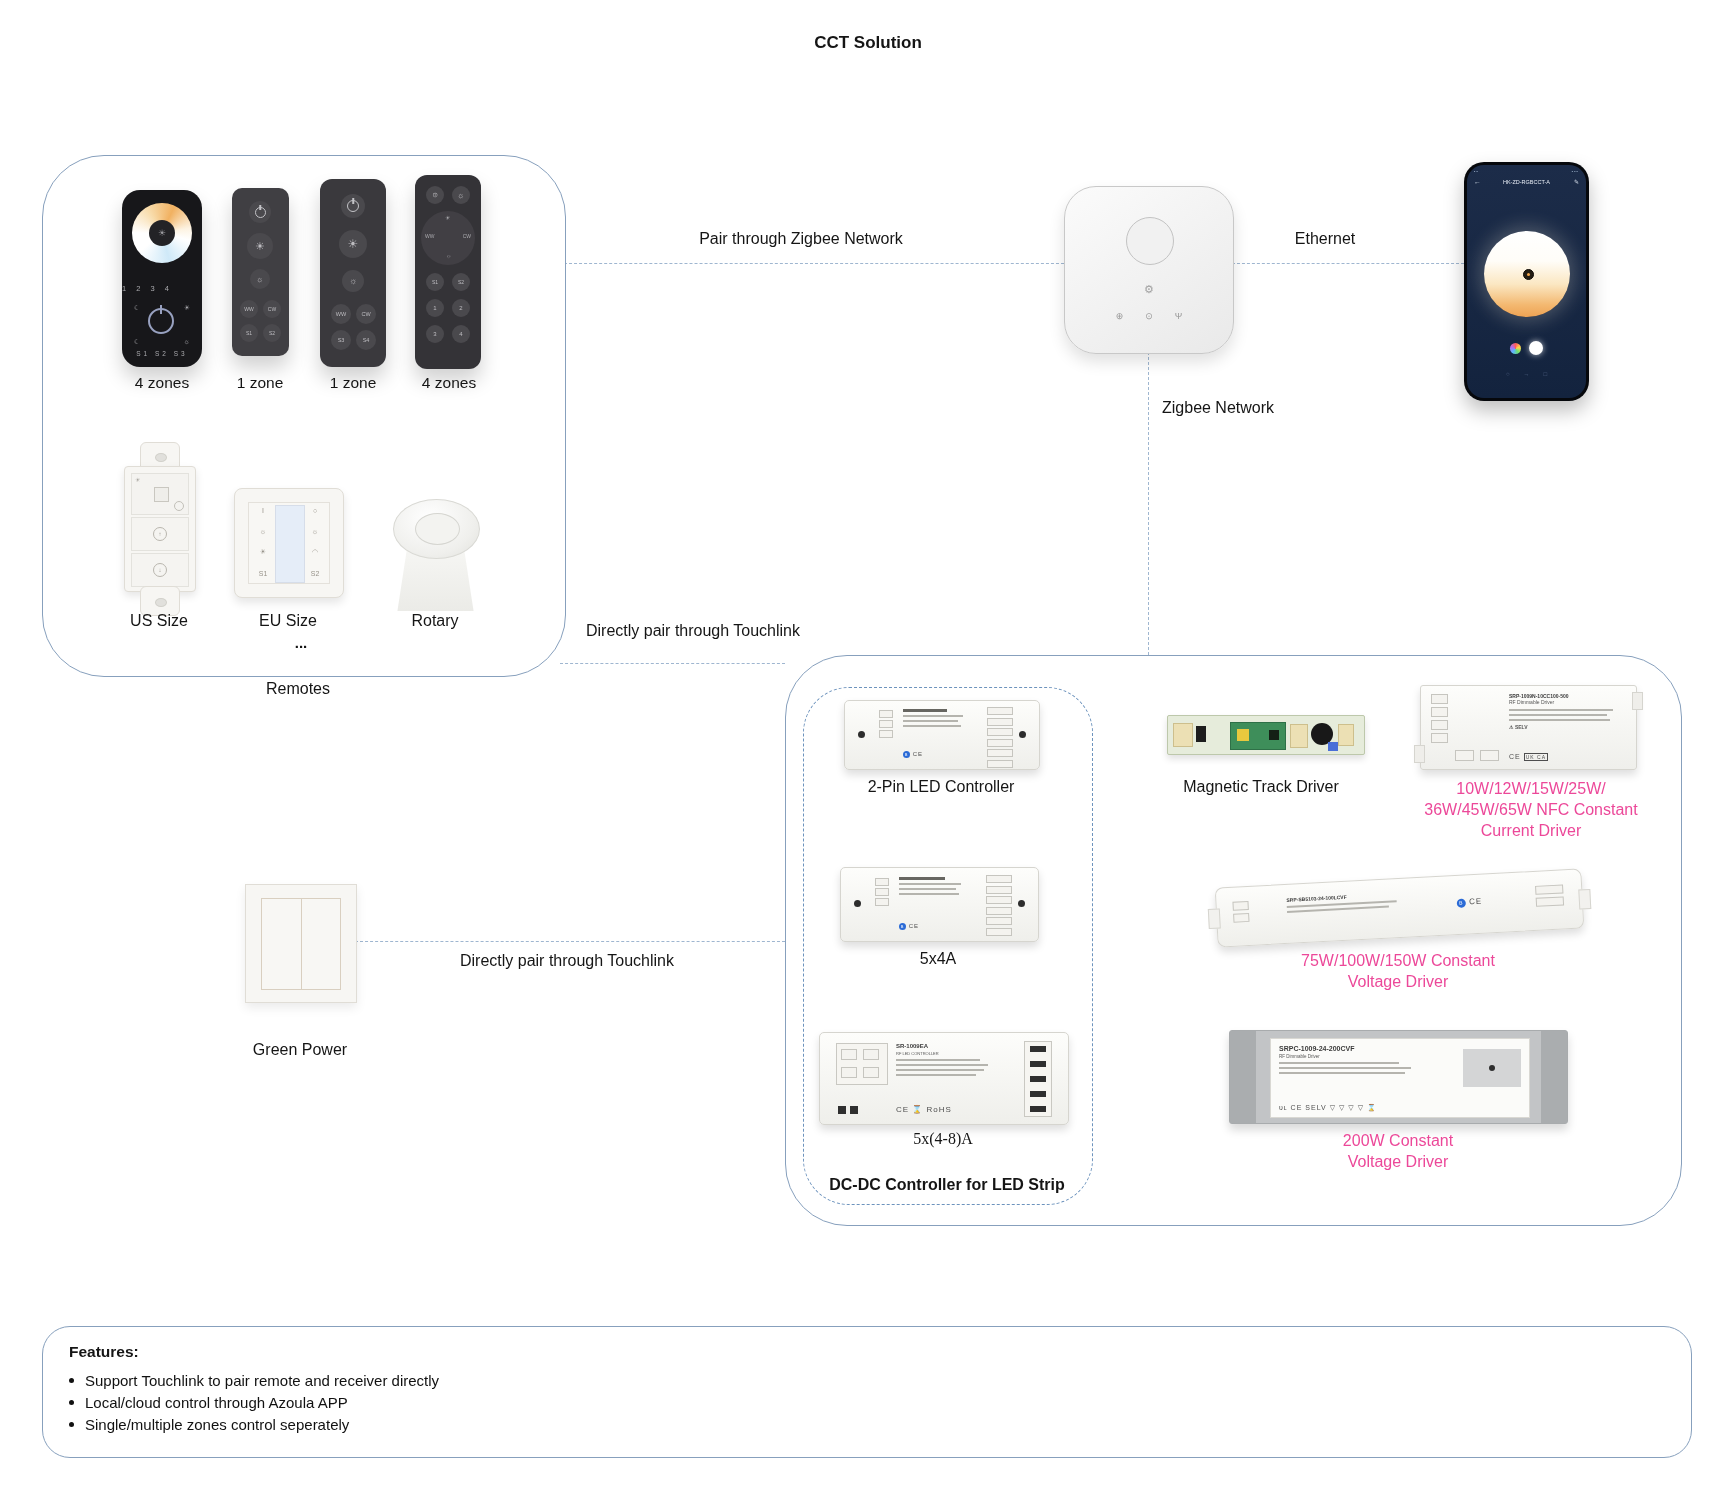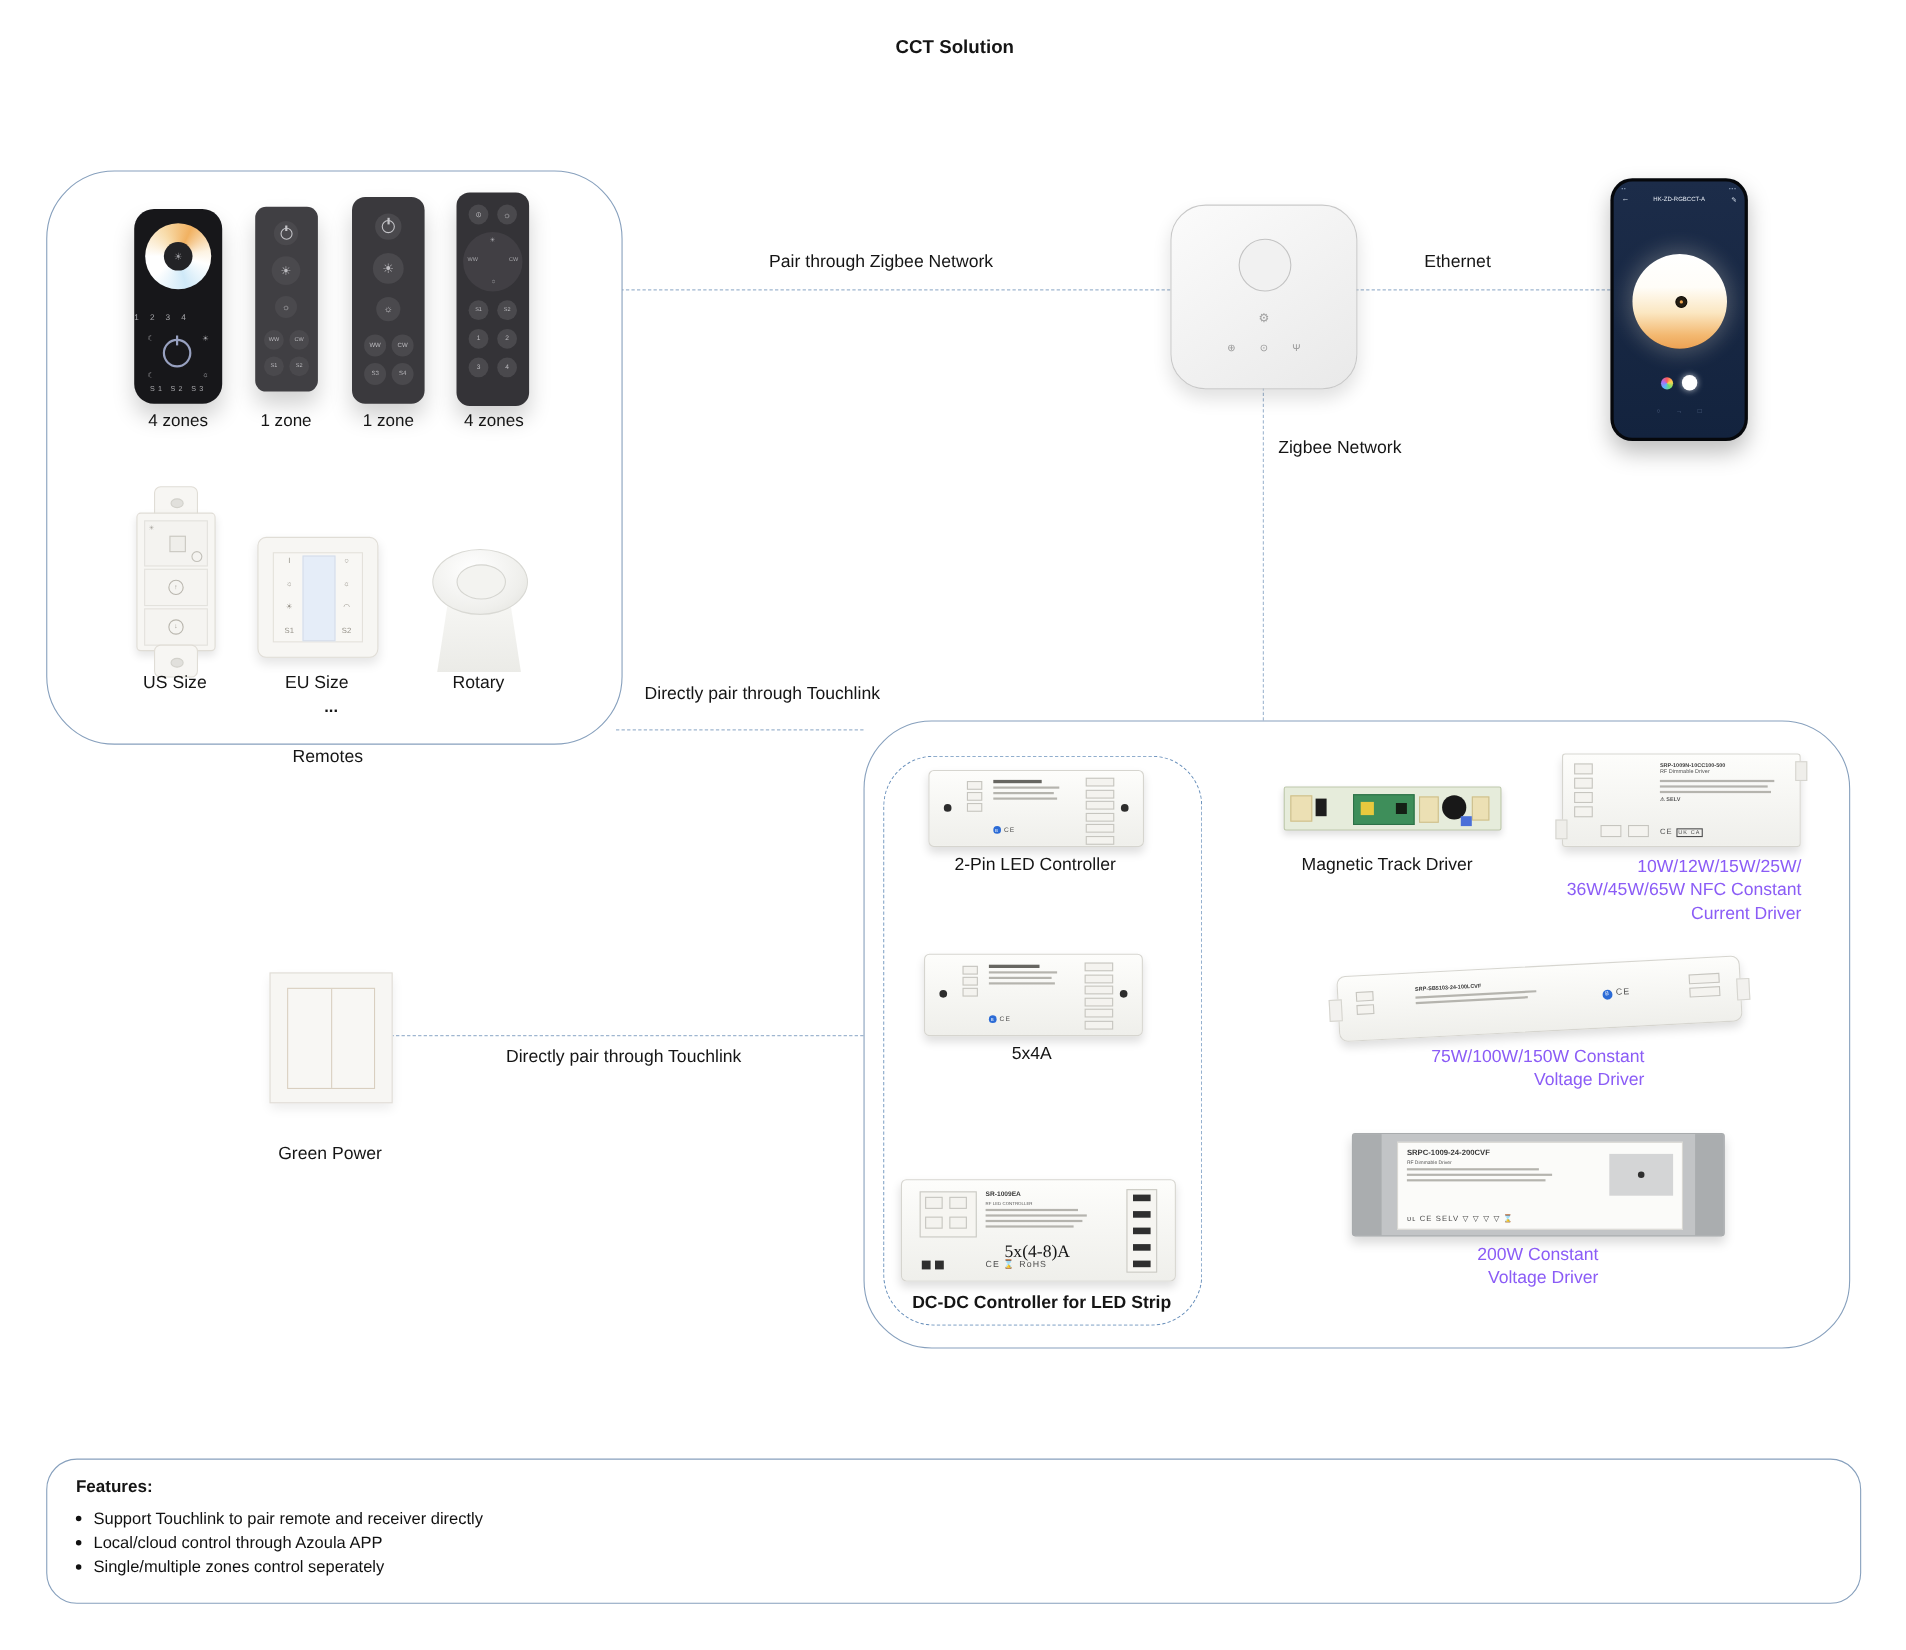--- a/index.html
+++ b/index.html
@@ -7,21 +7,21 @@
           font-family:"Liberation Sans",sans-serif;color:#151515;}
   .abs{position:absolute;}
   
   .frame{position:absolute;border:1px solid #87a0bd;border-radius:62px;background:#fff;}
   .frame.dashed{border:1.5px dashed #6d93bd;border-radius:46px;}
   
   .dashH{position:absolute;height:0;border-top:1.5px dashed #9fb6d0;}
   .dashV{position:absolute;width:0;border-left:1.5px dashed #9fb6d0;}
   
   .cap{position:absolute;transform:translateX(-50%);white-space:nowrap;font-size:16px;color:#151515;text-align:center;}
-  .capml{position:absolute;transform:translateX(-50%);font-size:16px;color:#8b5cf6;text-align:right;line-height:21px;}
+  .capml{position:absolute;transform:translateX(-50%);font-size:16px;color:#ec4899;text-align:center;line-height:21px;}
   .capml span{display:block;white-space:nowrap;}
   .title{font-weight:bold;font-size:17px;}
   
   .remote{position:absolute;border-radius:14px;box-shadow:0 12px 20px rgba(0,0,0,.18);}
   .rbtn{position:absolute;border-radius:50%;background:#4a494d;color:#bdbcc0;display:flex;align-items:center;justify-content:center;}
   .rtxt{position:absolute;color:#a9a9ad;white-space:nowrap;}
   .pwricon{position:relative;border-radius:50%;}
   .pwricon i{position:absolute;left:50%;transform:translateX(-50%);}
   
   .wallwhite{position:absolute;background:#f7f6f3;border:1px solid #e0ddd6;}
@@ -334,21 +334,21 @@
     <div class="abs" style="right:18px;top:14px;">
       <div class="term" style="width:26px;height:7px;margin-bottom:3px;"></div>
       <div class="term" style="width:26px;height:7px;"></div>
     </div>
   </div>
   <div class="capml" style="left:1398px;top:950px;">
     <span>75W/100W/150W Constant</span>
     <span>Voltage Driver</span>
   </div>
 
-  <div class="plate" style="left:819px;top:1072px;width:248px;height:91px;">
+  <div class="plate" style="left:819px;top:1032px;width:248px;height:91px;">
     <div class="abs" style="left:16px;top:10px;width:44px;height:34px;border:1px solid #c9c8c2;background:#f6f5f1;padding:3px;">
       <div class="term" style="width:14px;height:9px;display:inline-block;margin:1px;"></div>
       <div class="term" style="width:14px;height:9px;display:inline-block;margin:1px;"></div>
       <div class="term" style="width:14px;height:9px;display:inline-block;margin:1px;"></div>
       <div class="term" style="width:14px;height:9px;display:inline-block;margin:1px;"></div>
     </div>
     <div class="abs" style="left:18px;bottom:10px;width:22px;display:flex;gap:4px;">
       <div style="width:8px;height:8px;background:#2f2f2f;"></div>
       <div style="width:8px;height:8px;background:#2f2f2f;"></div>
     </div>

